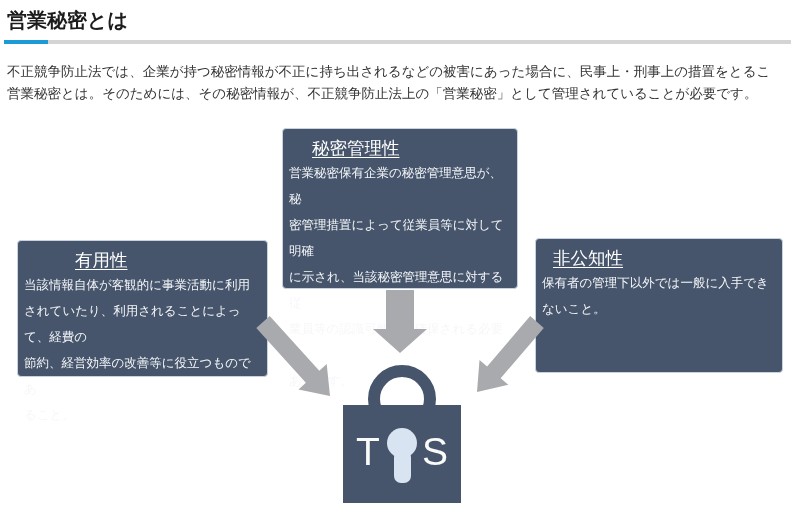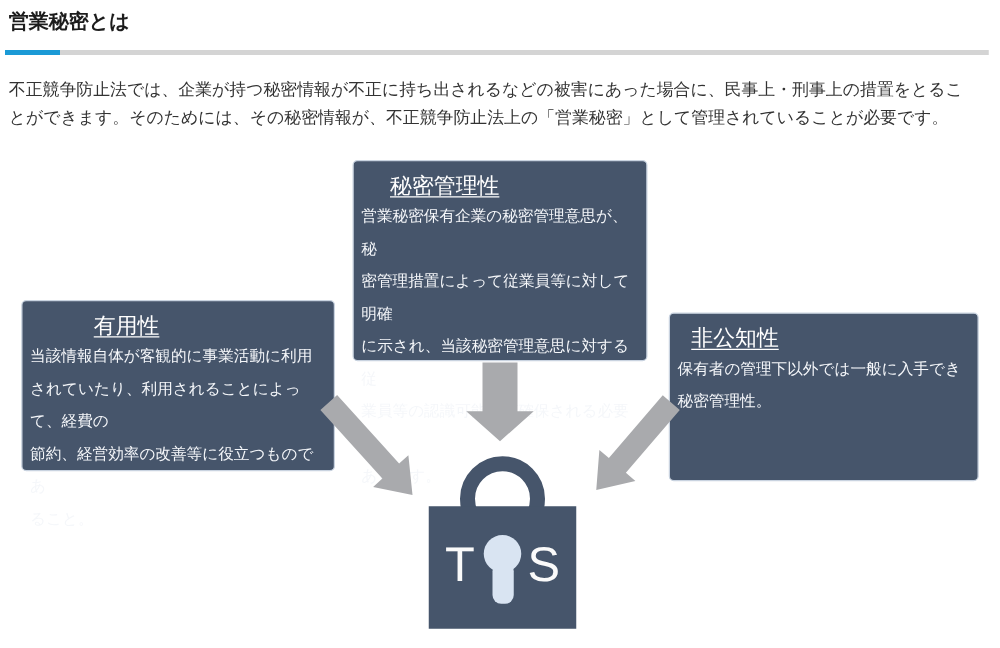--- a/index.html
+++ b/index.html
@@ -5,21 +5,21 @@
   * { margin:0; padding:0; box-sizing:border-box; }
   html,body { background:#ffffff; }
   body {
     width:800px; height:518px;
     font-family:"Liberation Sans","DejaVu Sans",sans-serif;
   }
   .page { position:relative; width:800px; height:518px; overflow:hidden; background:#fff; }
 
   .page-title {
     position:absolute; left:7px; top:7px;
-    font-size:16px; font-weight:700; color:#1c1c1c;
+    font-size:20px; font-weight:700; color:#1c1c1c;
   }
   .divider {
     position:absolute; left:4px; top:40px; width:787px; height:4px;
     background:#d4d4d4;
   }
   .divider-accent {
     position:absolute; left:0; top:0; width:44px; height:4px;
     background:#1b9ad6; display:block;
   }
   .intro {
@@ -38,42 +38,42 @@
     color:#ffffff;
   }
   .card-body {
     font-size:12.5px; line-height:26px; color:#f5f7fa;
     white-space:pre-line; padding:2px 6px 0 6px;font-family:Liberation Mono, monospace;
   }
   .card-center { left:282px; top:128px; width:236px; height:161px; }
   .card-center .card-title { padding:8px 0 0 29px; }
   .card-left   { left:17px;  top:240px; width:251px; height:137px; }
   .card-left .card-title   { padding:8px 0 0 57px; }
-  .card-right  { left:535px; top:238px; width:248px; height:135px;margin-top:12px; }
+  .card-right  { left:535px; top:238px; width:248px; height:135px; }
   .card-right .card-title  { padding:8px 0 0 17px; }
 
   .diagram-svg { position:absolute; left:0; top:0; pointer-events:none; }
   .lock-letter {
     font-family:"Liberation Sans","DejaVu Sans",sans-serif;
     font-weight:300; font-size:39px; fill:#fafafa;
   }
 </style>
 </head>
 <body>
 
 <div class="page">
 
   <h1 class="page-title">営業秘密とは</h1>
 
   <div class="divider">
     <span class="divider-accent"></span>
   </div>
 
   <p class="intro">不正競争防止法では、企業が持つ秘密情報が不正に持ち出されるなどの被害にあった場合に、民事上・刑事上の措置をとるこ
-とができます。そのためには、その秘密情報が、不正競争防止法上の「営業秘密」として管理されていることが必要です。</p>
+営業秘密とは。そのためには、その秘密情報が、不正競争防止法上の「営業秘密」として管理されていることが必要です。</p>
 
   <div class="card card-center">
     <div class="card-title">秘密管理性</div>
     <div class="card-body">営業秘密保有企業の秘密管理意思が、秘
 密管理措置によって従業員等に対して明確
 に示され、当該秘密管理意思に対する従
 業員等の認識可能性が確保される必要が
 あります。</div>
   </div>
 
@@ -81,21 +81,21 @@
     <div class="card-title">有用性</div>
     <div class="card-body">当該情報自体が客観的に事業活動に利用
 されていたり、利用されることによって、経費の
 節約、経営効率の改善等に役立つものであ
 ること。</div>
   </div>
 
   <div class="card card-right">
     <div class="card-title">非公知性</div>
     <div class="card-body">保有者の管理下以外では一般に入手でき
-秘密管理性。</div>
+ないこと。</div>
   </div>
 
   <svg class="diagram-svg" width="800" height="518" viewBox="0 0 800 518">
 
     <polygon fill="#a9aaad" points="386,290 414,290 414,329 427,329 400,353 373,329 386,329"></polygon>
 
     <polygon fill="#a9aaad" points="256.3,328 305.9,382.8 298.5,389.5 330,396 326.7,364.1 319.3,370.8 269.7,316"></polygon>
 
     <polygon fill="#a9aaad" points="530.2,316.1 487.1,366.4 479.5,359.9 477,392 508.3,384.7 500.7,378.2 543.8,327.9"></polygon>
 

